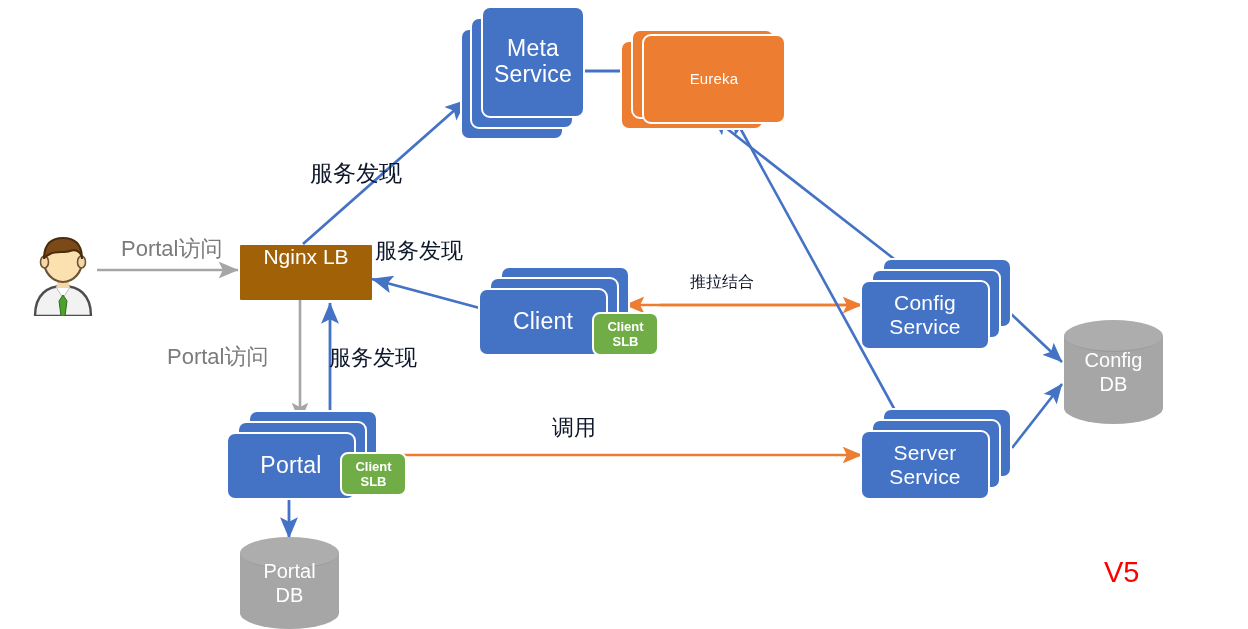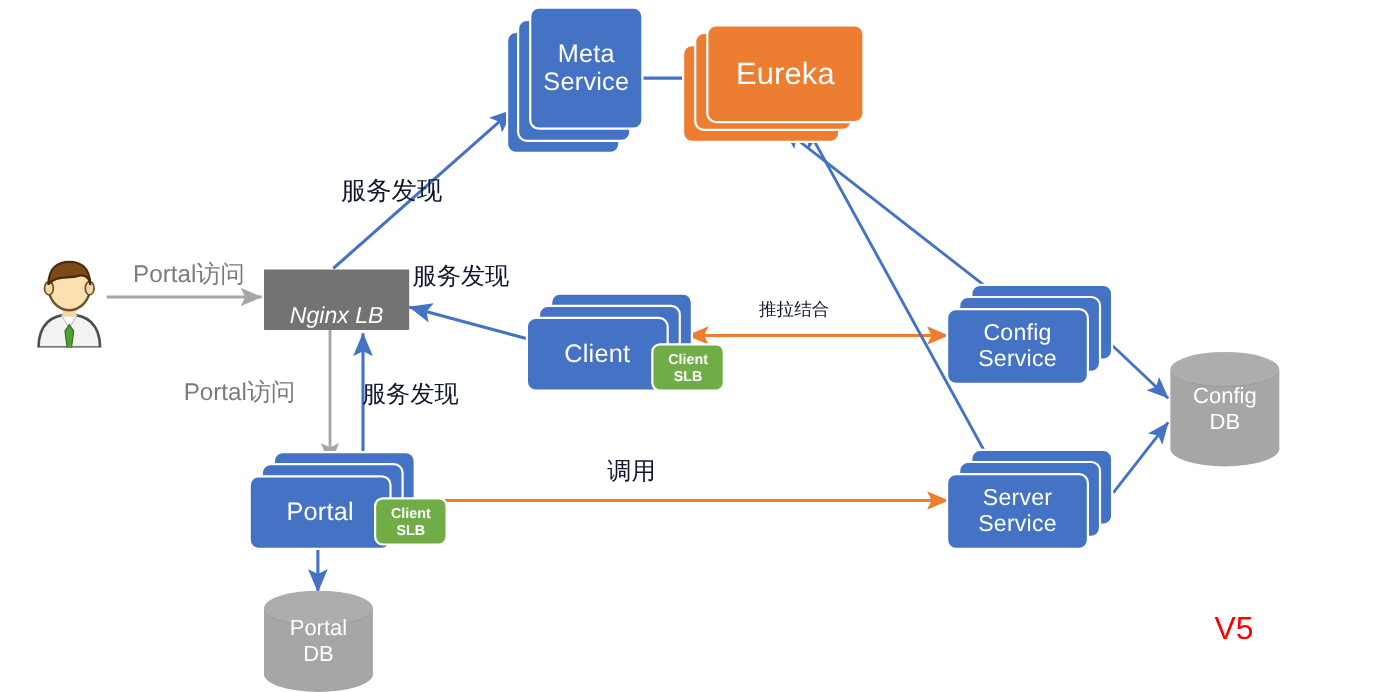--- a/index.html
+++ b/index.html
@@ -51,27 +51,26 @@
     line-height: 1.12;
     letter-spacing: .2px;
   }
   .blue   { background: #4472C4; }
   .orange { background: #ED7D31; }
 
   
   .greenbox {
     position: absolute;
     box-sizing: border-box;
-    background: #737373;
+    background: #a16207;
     color: #ffffff;
     display: flex;
-    align-items: flex-end;
+    align-items: flex-start;
     justify-content: center;
     border-radius: 1px;
-    font-style: italic;
   }
 
   
   .slb-badge {
     position: absolute;
     box-sizing: border-box;
     background: #70AD47;
     border: 2px solid #ffffff;
     border-radius: 8px;
     color: #ffffff;
@@ -229,21 +228,21 @@
       <div>
         <span>Meta</span><br>
         <span>Service</span>
       </div>
     </div>
   </div>
 
   <div class="node" style="left:620px; top:18px; width:166px; height:112px;">
     <div class="stack-card orange" style="left:0px; top:22px; width:144px; height:90px;"></div>
     <div class="stack-card orange" style="left:11px; top:11px; width:144px; height:90px;"></div>
-    <div class="node-face orange" style="left:22px; top:4px; width:144px; height:90px; font-size:28px;">
+    <div class="node-face orange" style="left:22px; top:16px; width:144px; height:90px; font-size:15px;">
       <span>Eureka</span>
     </div>
   </div>
 
   <div class="greenbox" style="left:240px; top:245px; width:132px; height:55px; font-size:21px;">
     <span>Nginx LB</span>
   </div>
 
   <div class="node" style="left:478px; top:266px; width:152px; height:90px;">
     <div class="stack-card blue" style="left:22px; top:0px; width:130px; height:68px;"></div>

